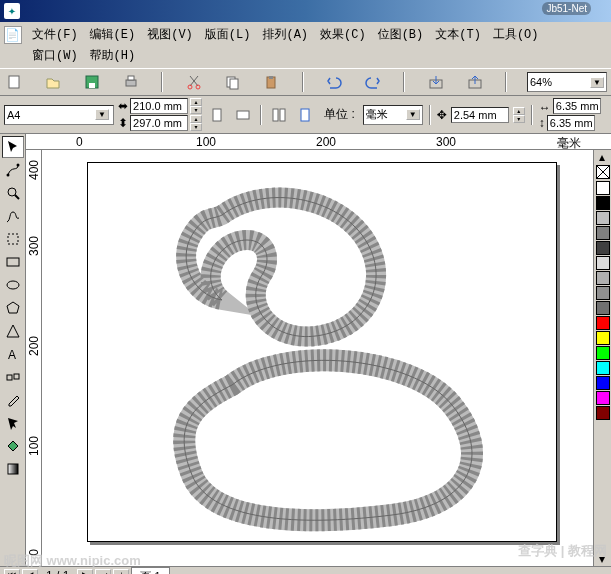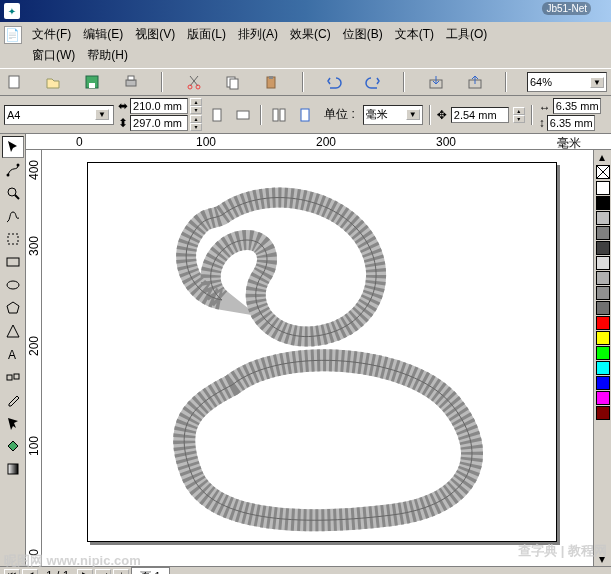--- a/index.html
+++ b/index.html
@@ -2,21 +2,21 @@
 <html><head>
 <meta charset="utf-8">
 <style>
 * { margin: 0; padding: 0; box-sizing: border-box; font-family: "Microsoft YaHei", sans-serif; font-size: 12px; }
 body { background: #d4d0c8; width: 611px; height: 574px; overflow: hidden; position: relative; }
 .titlebar { background: linear-gradient(to right, #0a246a, #3c6ea5, #a6caf0); height: 22px; display: flex; align-items: center; padding: 0 4px; color: white; }
 .titlebar-icon { width: 16px; height: 16px; background: #fff; border-radius: 2px; margin-right: 4px; display: flex; align-items: center; justify-content: center; font-size: 10px; color: #008080; }
 .title-text { flex: 1; font-size: 12px; }
 .corner-logo { position: absolute; right: 20px; top: 2px; color: #fff; font-size: 10px; background: rgba(0,0,0,0.3); padding: 1px 4px; border-radius: 6px; }
 .menubar { background: #d4d0c8; display: flex; padding: 2px 4px; flex-wrap: wrap; align-items: center; }
-.menu-item { padding: 2px 6px; cursor: default; }
+.menu-item { padding: 2px 6px; cursor: default; font-family: Liberation Mono, monospace; }
 .menu-extra { padding: 2px 6px; color: #000; }
 .app-icon { width: 18px; height: 18px; background: #fff; border: 1px solid #999; margin-right: 4px; display: flex; align-items: center; justify-content: center; }
 .toolbar { background: #d4d0c8; display: flex; align-items: center; padding: 2px 4px; border-top: 1px solid #fff; border-bottom: 1px solid #808080; gap: 18px; }
 .tb-btn { width: 22px; height: 22px; display: flex; align-items: center; justify-content: center; border: 1px solid transparent; }
 .tb-sep { width: 2px; height: 20px; border-left: 1px solid #808080; border-right: 1px solid #fff; margin: 0 2px; }
 .combo { display: flex; align-items: center; border: 1px inset #808080; background: #fff; height: 20px; padding: 0 2px; }
 .combo input { border: none; outline: none; width: 60px; font-size: 11px; }
 .combo .dd { width: 14px; background: #d4d0c8; border: 1px outset #fff; font-size: 8px; text-align: center; }
 .propbar { background: #d4d0c8; display: flex; align-items: center; padding: 2px 4px; border-bottom: 1px solid #808080; gap: 4px; }
 .dim-input { border: 1px inset #808080; background: #fff; height: 16px; width: 58px; font-size: 11px; padding: 0 2px; }

